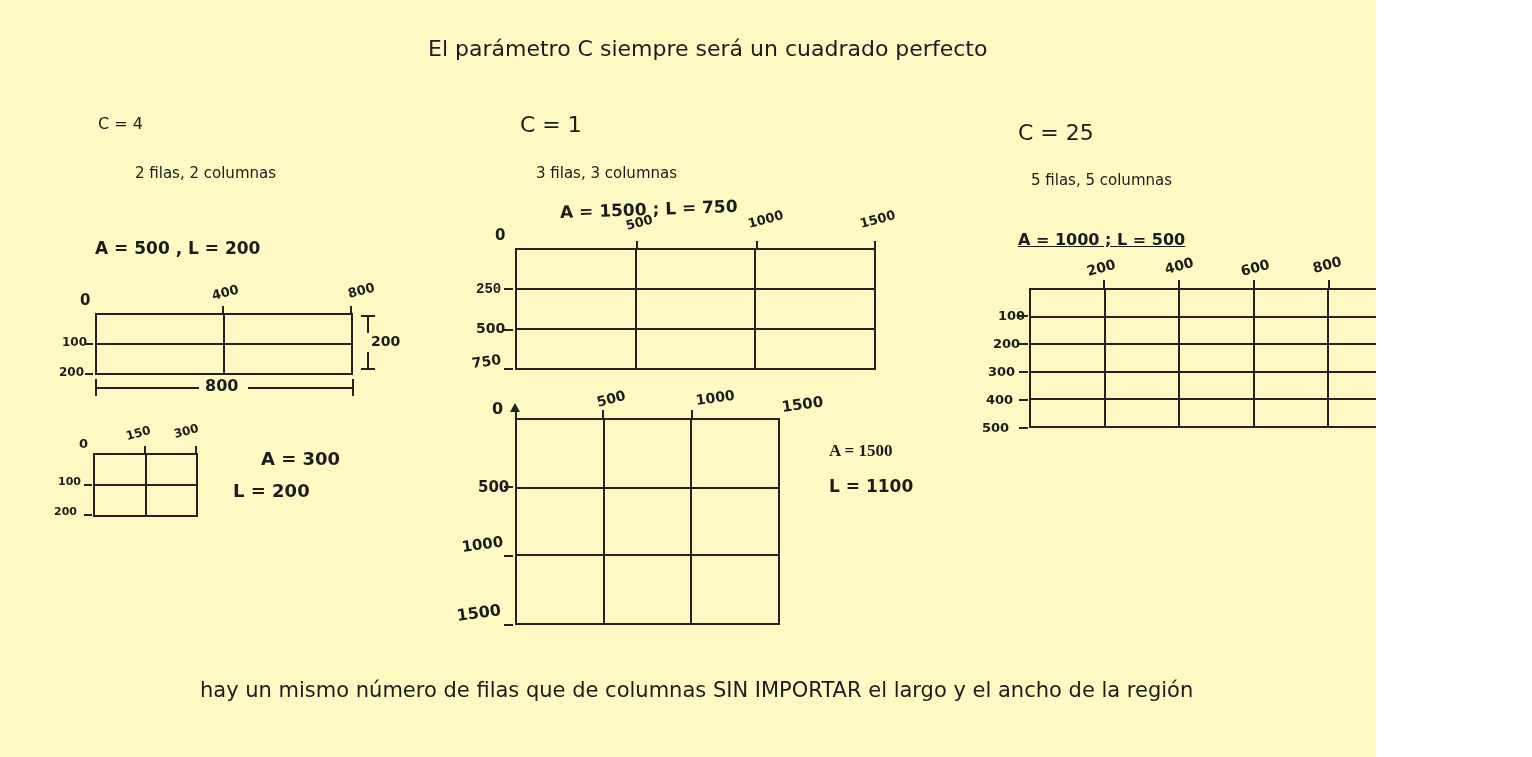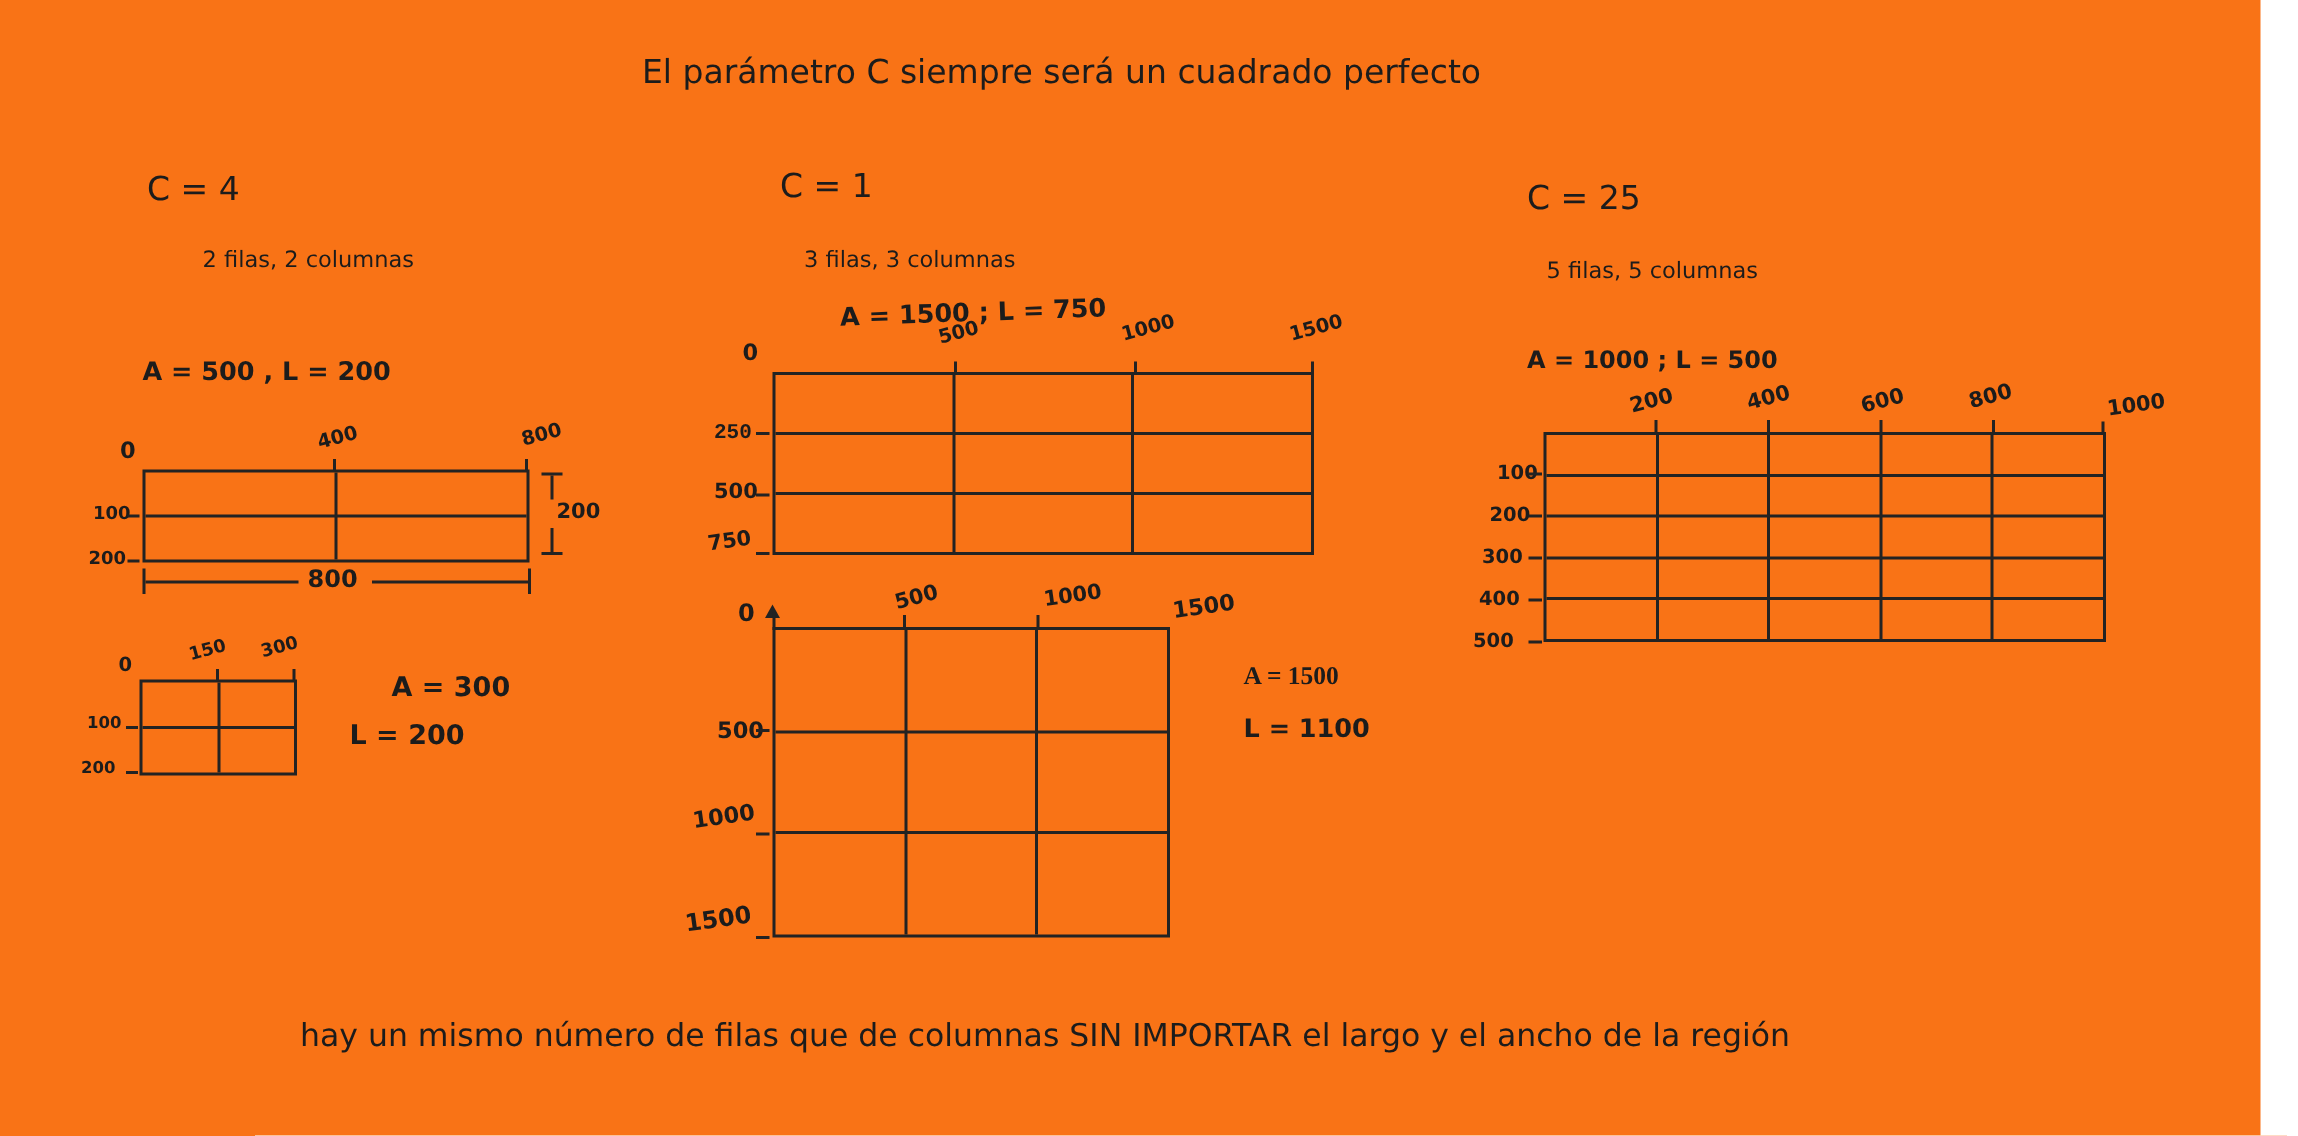--- a/index.html
+++ b/index.html
@@ -1,17 +1,17 @@
 <!DOCTYPE html>
 <html><head>
 <meta charset="utf-8">
 <style>
   html,body { margin:0; padding:0; background:#fff; }
   .canvas {
-    position:relative; width:1507px; height:757px; background:#f97316;
+    position:relative; width:1376px; height:757px; background:#fef9c3;
     font-family:"DejaVu Sans", sans-serif; color:#1c1c1c; overflow:hidden;
   }
   .t { position:absolute; white-space:nowrap; }
   .gbox { position:absolute; border:2px solid #232323; box-sizing:border-box; }
   .vl { position:absolute; top:0; bottom:0; width:2px; background:#232323; }
   .hl { position:absolute; left:0; right:0; height:2px; background:#232323; }
   .tick { position:absolute; font-weight:bold; white-space:nowrap; }
   .rot { transform:rotate(-15deg); transform-origin:left bottom; }
   .rot8 { transform:rotate(-8deg); transform-origin:left bottom; }
   .dashv { position:absolute; width:2px; background:#232323; }
@@ -21,21 +21,21 @@
     border-left:5px solid transparent; border-right:5px solid transparent;
     border-bottom:9px solid #232323; }
 </style>
 </head>
 <body>
 
 <div class="canvas">
 
   <div class="t" style="left:428px; top:36px; font-size:22px;">El parámetro C siempre será un cuadrado perfecto</div>
 
-  <div class="t" style="left:98px; top:114px; font-size:22px;">C = 4</div>
+  <div class="t" style="left:98px; top:114px; font-size:16px;">C = 4</div>
   <div class="t" style="left:135px; top:164px; font-size:15px;">2 filas, 2 columnas</div>
   <div class="t bold" style="left:95px; top:238px; font-size:17px;">A = 500 ,   L = 200</div>
 
   <div class="gbox" style="left:95px; top:313px; width:258px; height:62px;">
     <div class="vl" style="left:calc(50% - 1px);"></div>
     <div class="hl" style="top:calc(50% - 1px);"></div>
   </div>
   <div class="tick" style="left:80px; top:291px; font-size:15px;">0</div>
   <div class="tick rot" style="left:214px; top:288px; font-size:13px;">400</div>
   <div class="tick rot" style="left:350px; top:286px; font-size:13px;">800</div>
@@ -116,21 +116,21 @@
   <div class="tick rot8" style="left:463px; top:538px; font-size:15px;">1000</div>
   <div class="tick rot8" style="left:458px; top:606px; font-size:16px;">1500</div>
   <div class="dashh" style="left:504px; top:486px; width:9px;"></div>
   <div class="dashh" style="left:504px; top:555px; width:9px;"></div>
   <div class="dashh" style="left:504px; top:624px; width:9px;"></div>
   <div class="t bold" style="left:829px; top:441px; font-size:17px;font-family:Liberation Serif, serif;">A = 1500</div>
   <div class="t bold" style="left:829px; top:476px; font-size:17px;">L = 1100</div>
 
   <div class="t" style="left:1018px; top:120px; font-size:22px;">C = 25</div>
   <div class="t" style="left:1031px; top:171px; font-size:15px;">5 filas, 5 columnas</div>
-  <div class="t bold" style="left:1018px; top:230px; font-size:16px;">A = 1000  ;   L = 500</div>
+  <div class="t bold" style="left:1018px; top:230px; font-size:16px;text-decoration:underline;">A = 1000  ;   L = 500</div>
 
   <div class="gbox" style="left:1029px; top:288px; width:375px; height:140px;">
     <div class="vl" style="left:calc(20% - 1px);"></div>
     <div class="vl" style="left:calc(40% - 1px);"></div>
     <div class="vl" style="left:calc(60% - 1px);"></div>
     <div class="vl" style="left:calc(80% - 1px);"></div>
     <div class="hl" style="top:calc(20% - 1px);"></div>
     <div class="hl" style="top:calc(40% - 1px);"></div>
     <div class="hl" style="top:calc(60% - 1px);"></div>
     <div class="hl" style="top:calc(80% - 1px);"></div>

